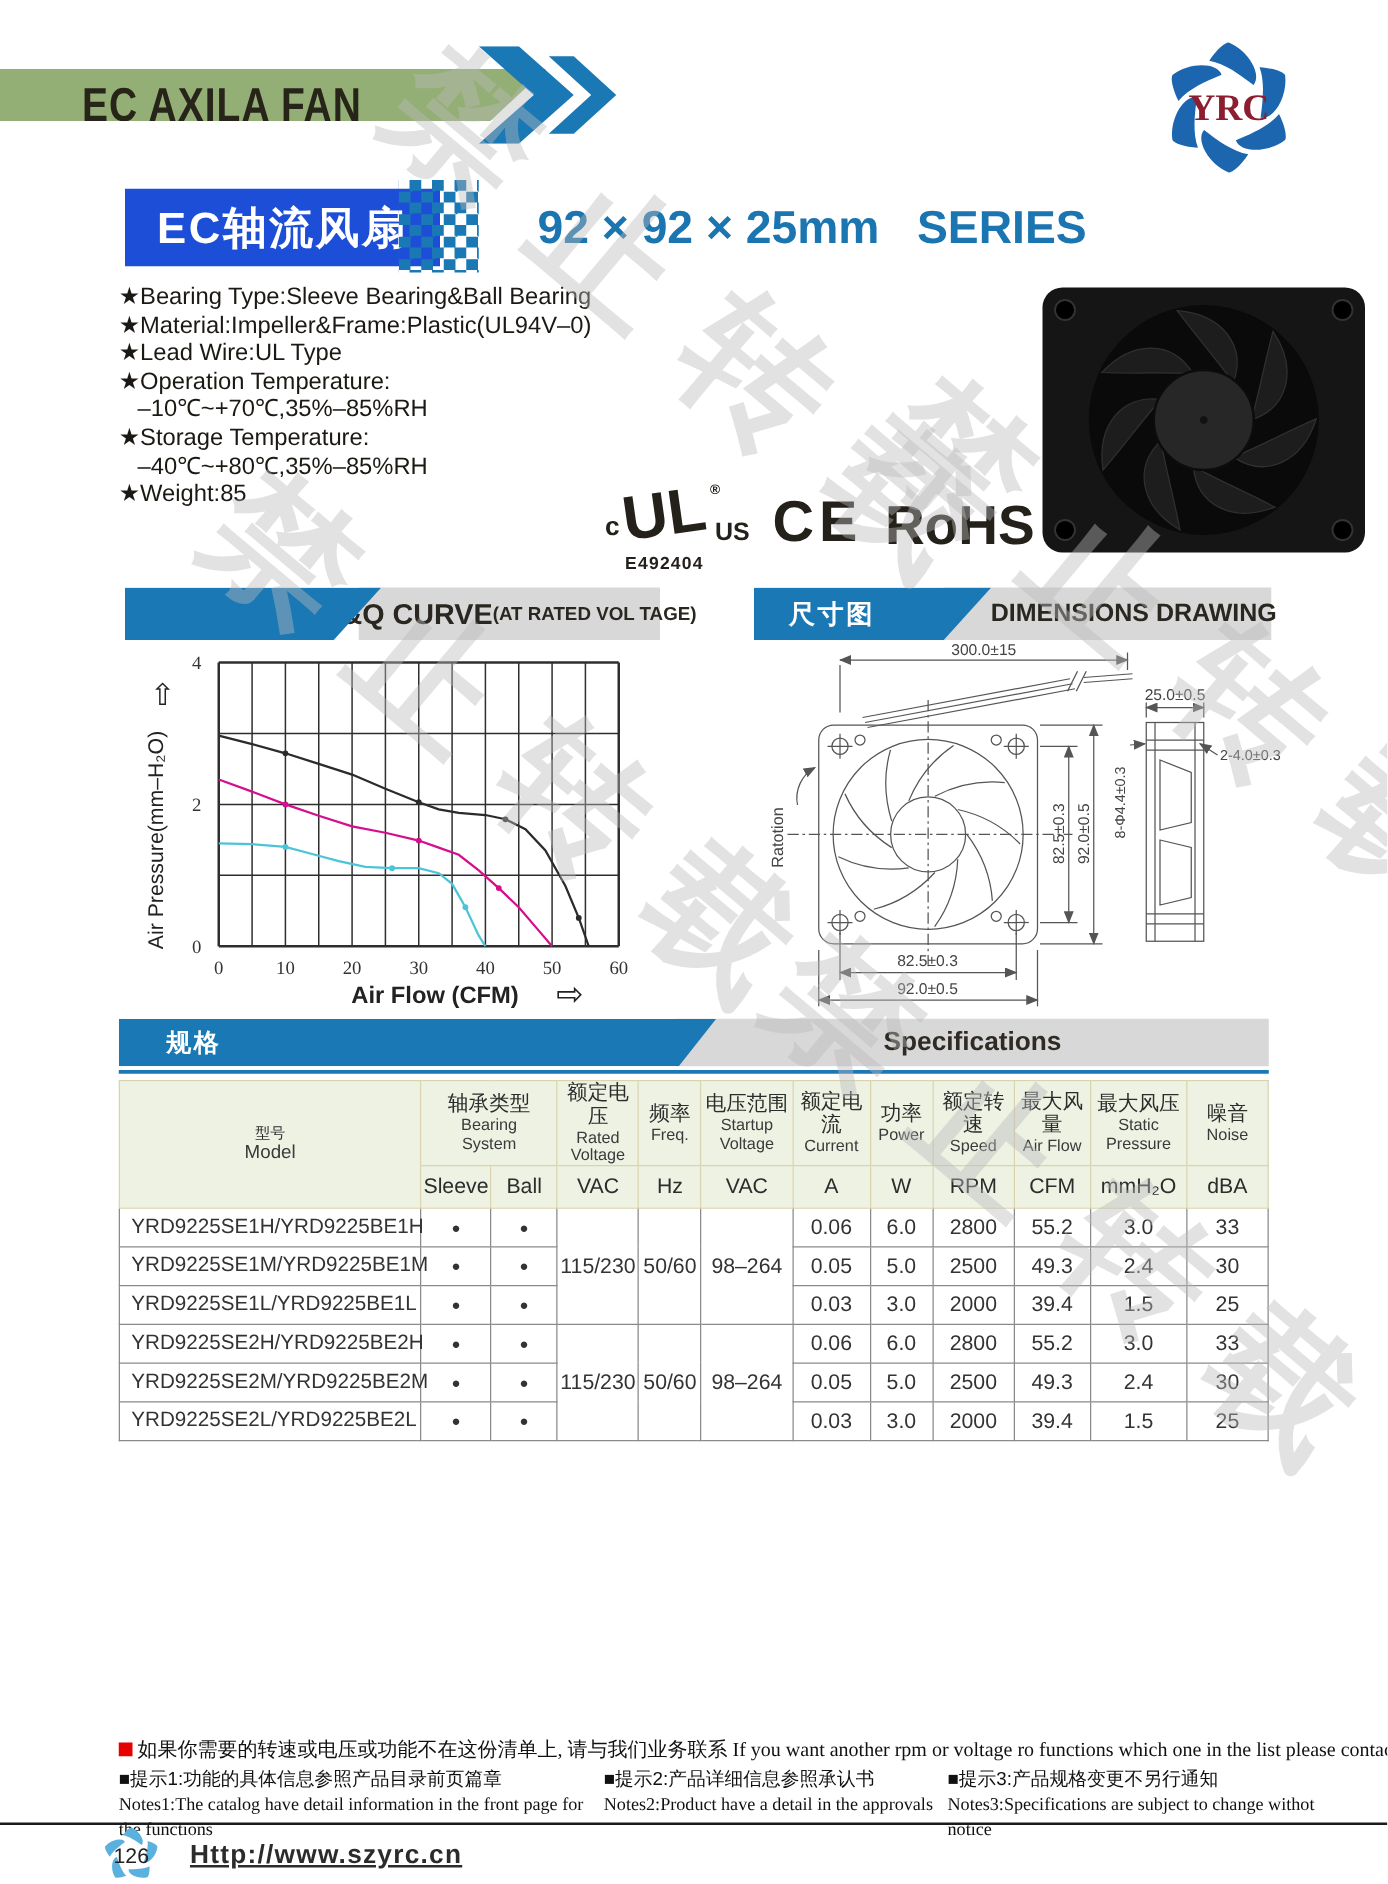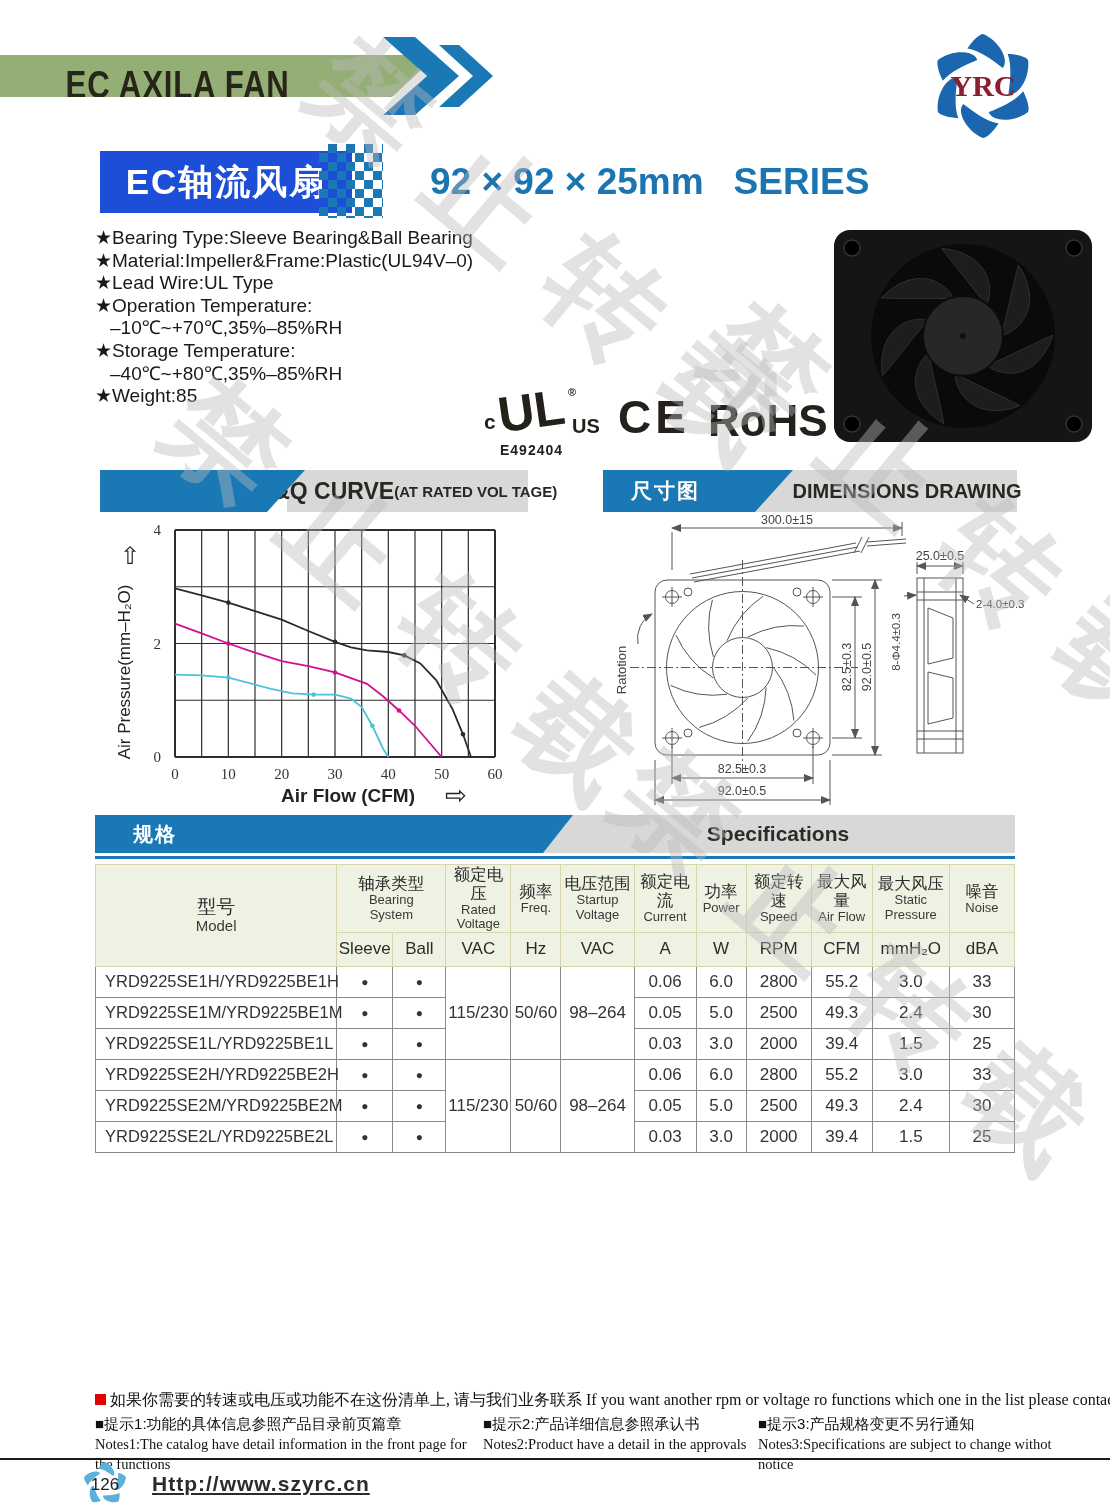--- a/index.html
+++ b/index.html
@@ -61,21 +61,21 @@
   #spec-header .gray{left:446px;width:474px;}
   #spec-header .gray span{font-size:21px;font-weight:bold;color:#2f2b24;}
   .spec-rule{position:absolute;left:95px;top:856px;width:920px;height:3px;background:#1a78b4;}
   .spec-table{position:absolute;left:95px;top:864px;width:920px;border-collapse:collapse;table-layout:fixed;}
   .spec-table th,.spec-table td{border:1px solid #8a8a8a;text-align:center;vertical-align:middle;padding:0;}
   .spec-table thead th{background:#edf2e3;border:1px solid #d9d4ae;font-weight:normal;color:#2c2c2c;}
   .spec-table thead tr:first-child{height:58px;}
   .spec-table thead tr:last-child{height:34px;font-size:17px;}
   .spec-table thead .cn{font-size:16.5px;display:block;line-height:1.15;}
   .spec-table thead .en{font-size:13px;display:block;line-height:1.1;color:#3a3a3a;}
-  .spec-table thead .big .cn{font-size:19px;}
+  .spec-table thead .big .cn{font-size:12px;}
   .spec-table thead .big .en{font-size:15px;}
   .spec-table tbody tr{height:31px;}
   .spec-table tbody td{font-size:17px;color:#333;background:#fff;}
   .spec-table tbody td.model{text-align:left;padding-left:9px;font-size:16.5px;white-space:nowrap;}
   .spec-table tbody td.dot{font-size:12px;}
   
   .note-main{position:absolute;left:95px;top:1390px;width:990px;font-size:16px;color:#111;
              font-family:"Liberation Serif",serif;white-space:nowrap;}
   .red-sq{display:inline-block;width:11px;height:11px;background:#e60000;margin-right:4px;}
   .note-item{position:absolute;top:1414px;color:#111;}

